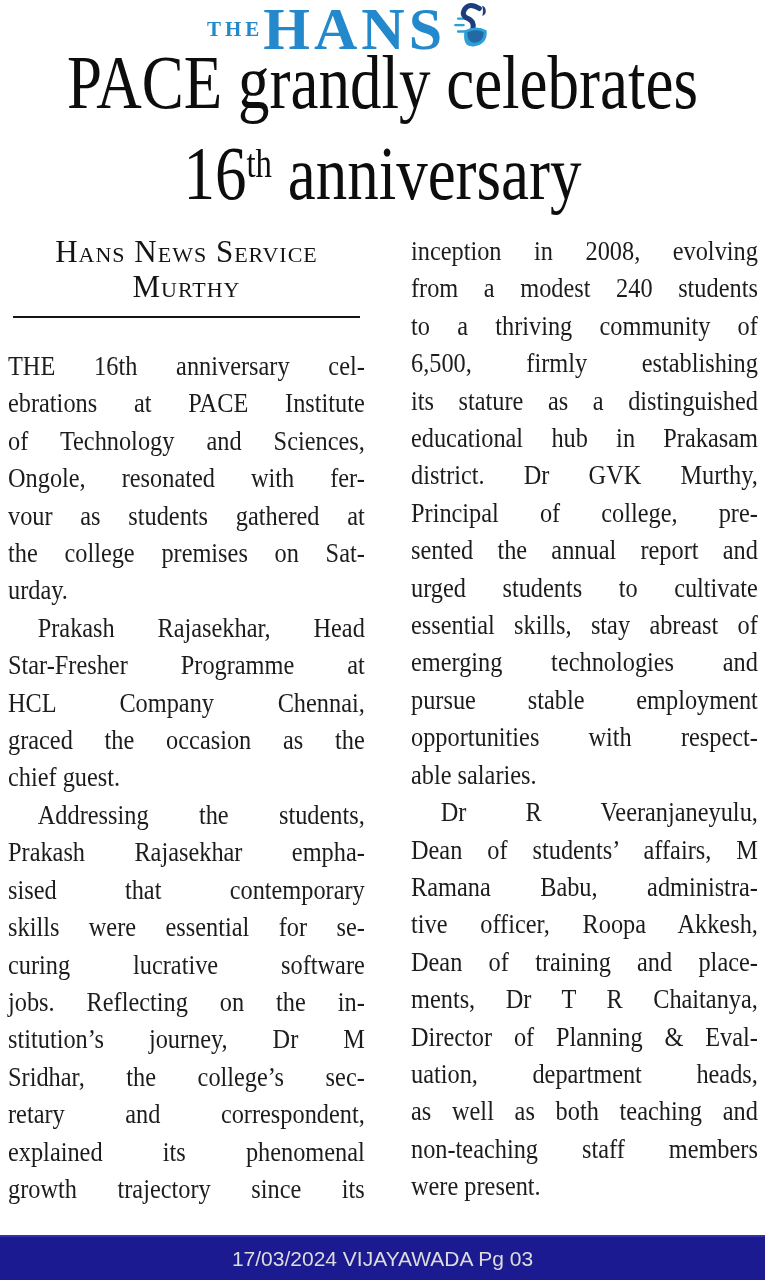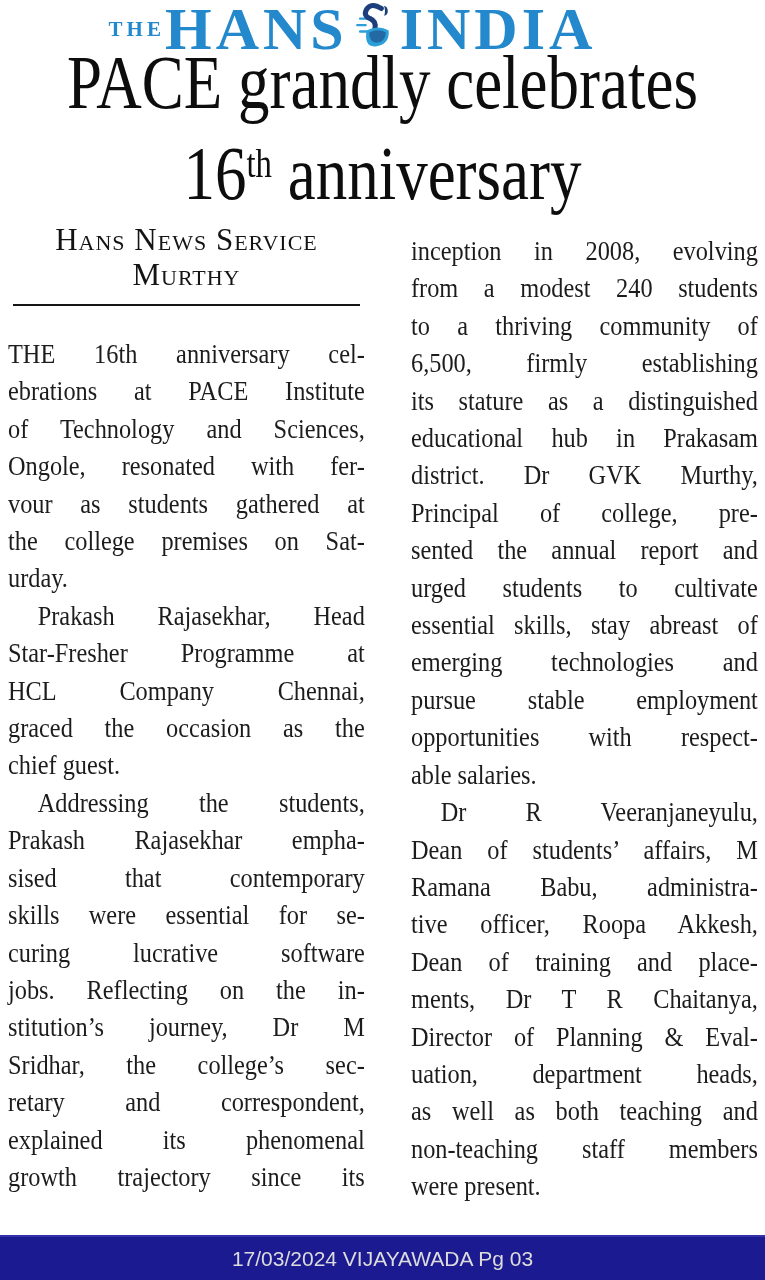--- a/index.html
+++ b/index.html
@@ -27,21 +27,21 @@
     letter-spacing:0px;font-weight:normal;
   }
   .headline sup{font-size:0.52em;vertical-align:0.55em;line-height:0;}
   
   .article{display:flex;padding:0 8px;margin-top:16px;}
   .col-left{width:357px;flex:0 0 357px;}
   .col-gap{width:46px;flex:0 0 46px;}
   .col-right{flex:1;padding-top:13px;}
   .byline{
     text-align:center;font-variant:small-caps;font-size:31px;line-height:35px;
-    color:#141414;margin-top:2px;letter-spacing:1px;
+    color:#141414;margin-top:14px;letter-spacing:1px;
   }
   .byline-rule{border-bottom:2px solid #151515;width:97%;margin:12px auto 30px auto;}
   .col-inner-left{width:396px;transform:scaleX(0.901);transform-origin:0 0;}
   .col-inner-right{width:385px;transform:scaleX(0.901);transform-origin:0 0;}
   .para{margin:0;}
   .line{
     font-size:27px;line-height:37.4px;white-space:nowrap;
     text-align:justify;text-align-last:justify;color:#1c1c1c;
   }
   .line.end{text-align-last:left;}
@@ -63,21 +63,20 @@
       <div class="masthead-the" style="color: rgb(35, 137, 204);">THE</div>
       <div class="masthead-name" style="color: rgb(35, 137, 204);">HANS</div>
     </div>
     <svg class="swan" viewBox="0 0 48 52" aria-hidden="true">
       <path d="M10 18 h9 M7 25 h9 M10 32 h7" stroke="#2d9fd8" stroke-width="2.6" stroke-linecap="round" fill="none"></path>
       <path d="M33 7 q-11 -7 -16 1 q-4 7 4 10 q7 3 5 11" fill="none" stroke="#1c3e7c" stroke-width="5.5" stroke-linecap="round"></path>
       <path d="M36 4 q4 1 4 6 q0 4 -4 5 q2 -5 0 -11 z" fill="#1c3e7c"></path>
       <path d="M17 31 q13 -7 24 0 q1 15 -13 17 q-14 2 -11 -17 z" fill="#2d9fd8"></path>
       <path d="M20 33 q10 -5 18 0 q-1 10 -9 11 q-9 1 -9 -11 z" fill="#1c3e7c" opacity="0.55"></path>
     </svg>
-    <div class="masthead-name" style="color: rgb(35, 137, 204);">INDIA</div>
   </div>
 </div>
 
 <div class="headline">
   <div>PACE grandly celebrates</div>
   <div><span>16</span><sup>th</sup><span> anniversary</span></div>
 </div>
 
 <div class="article">
   <div class="col-left">

